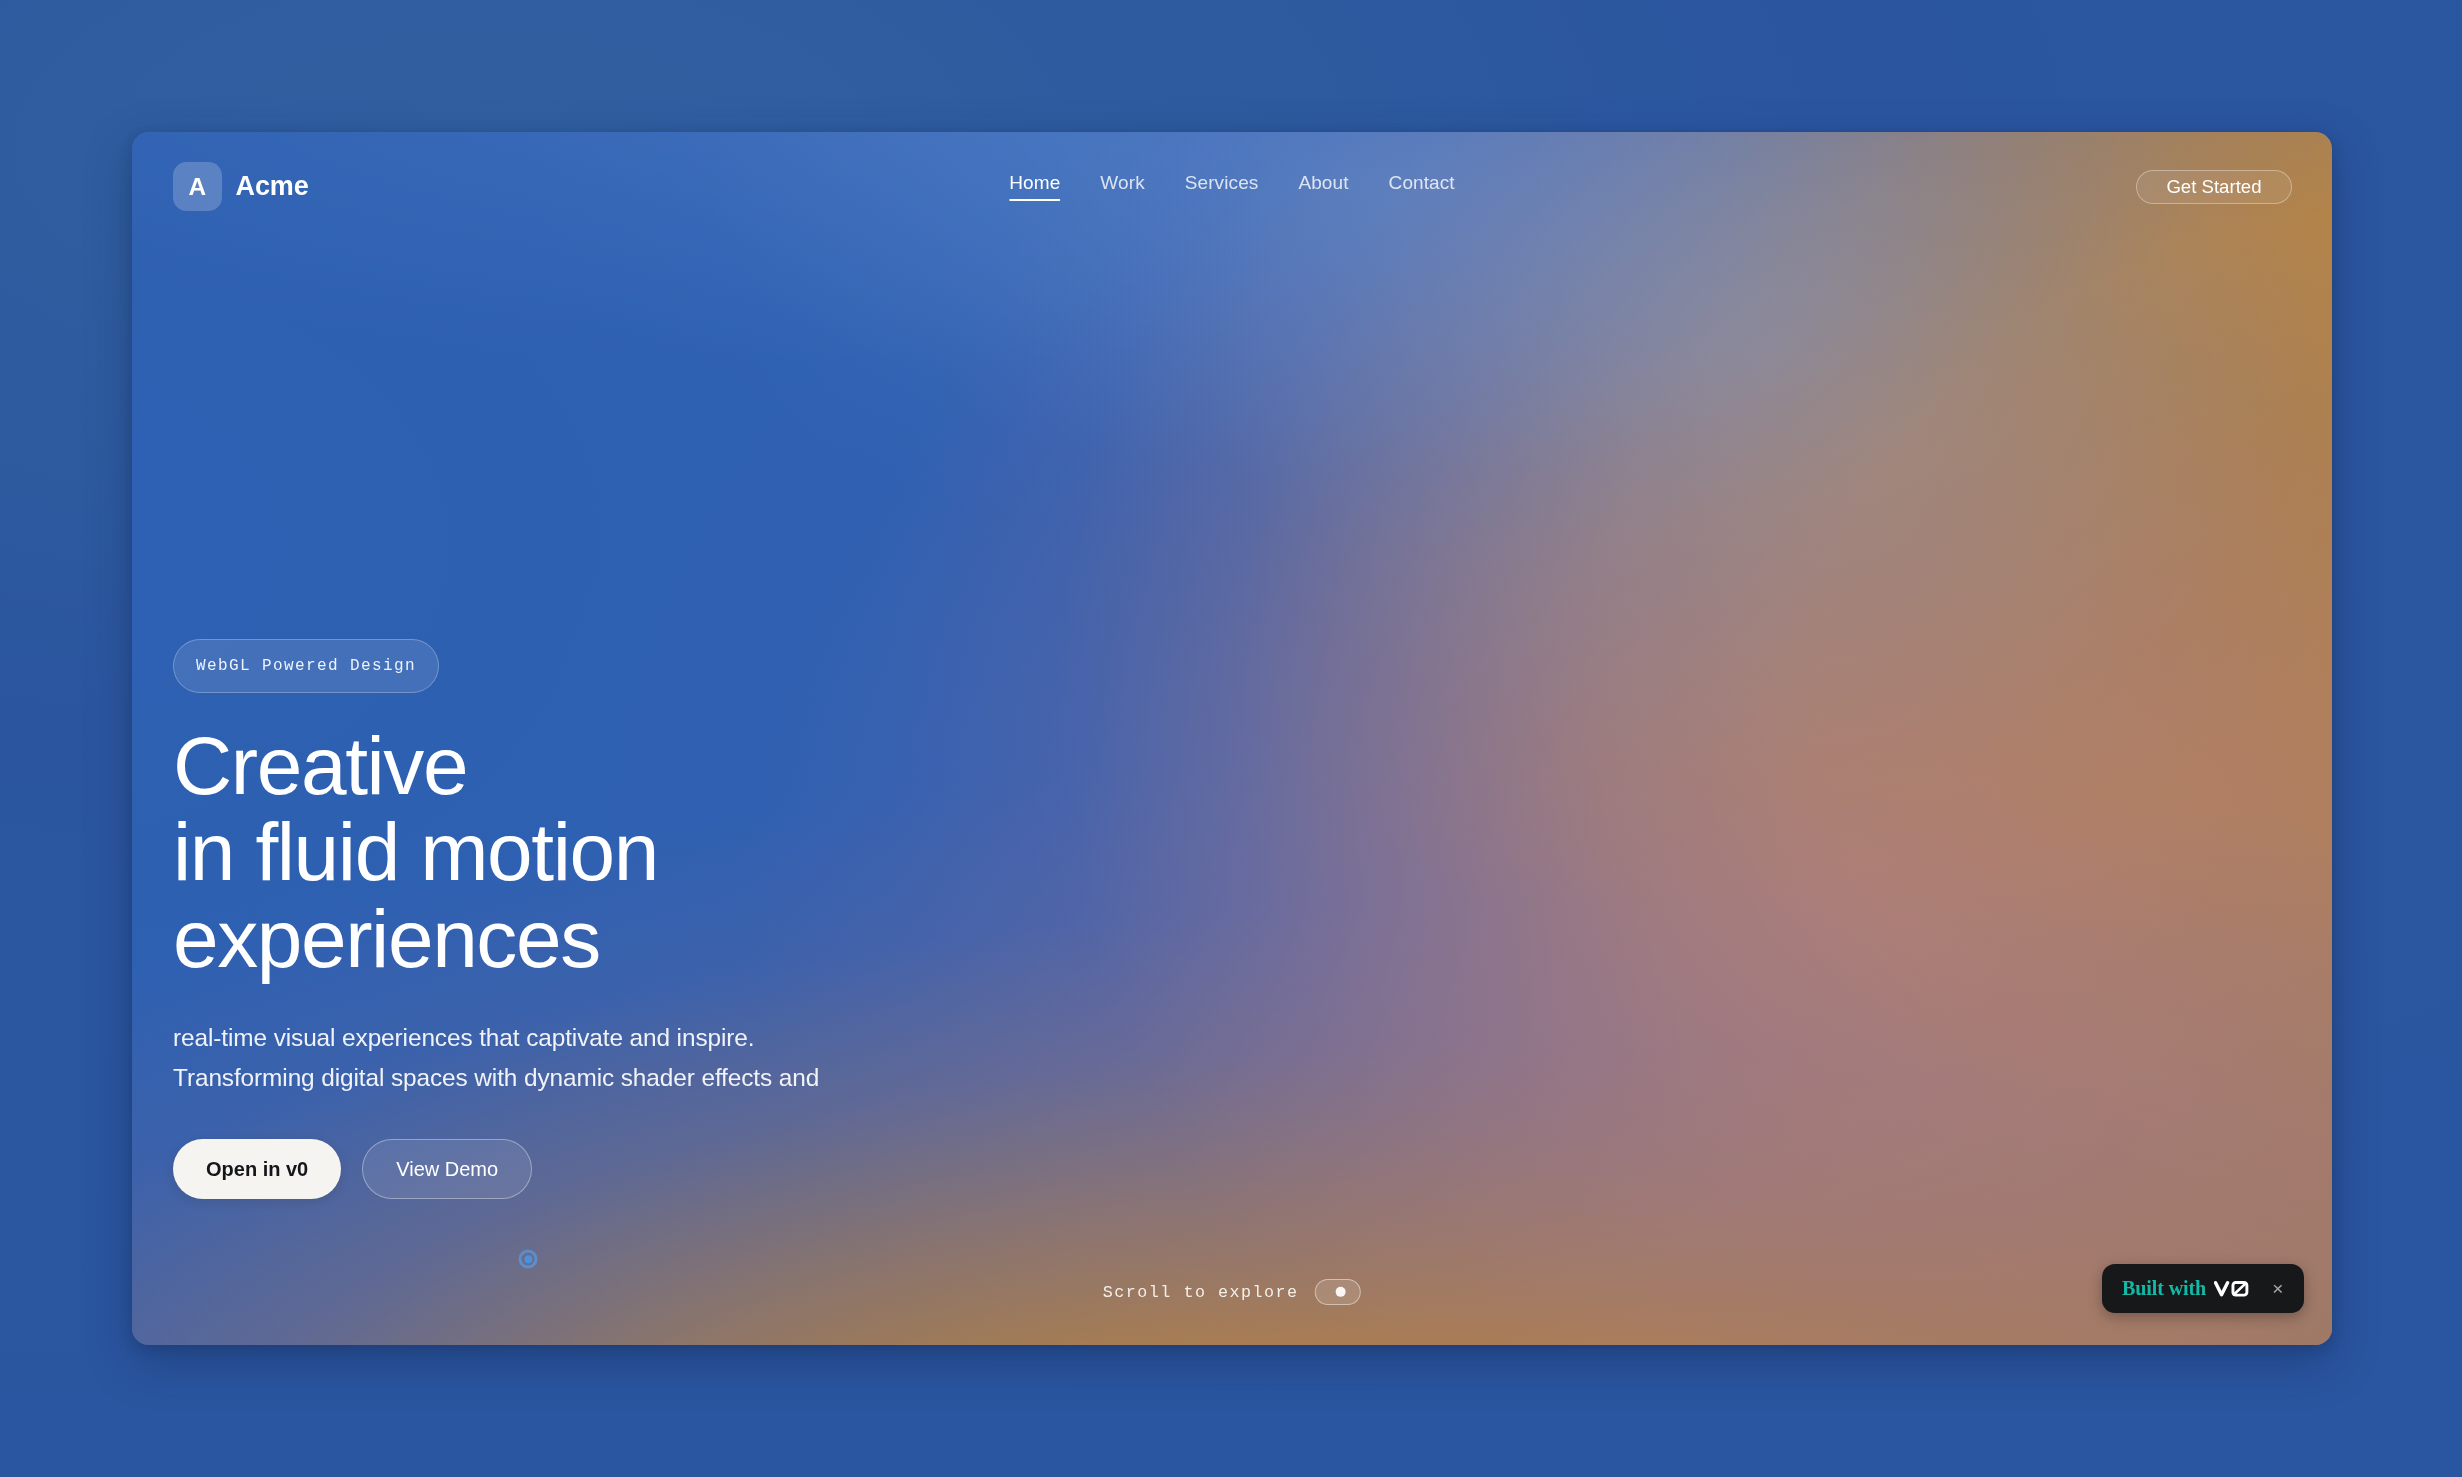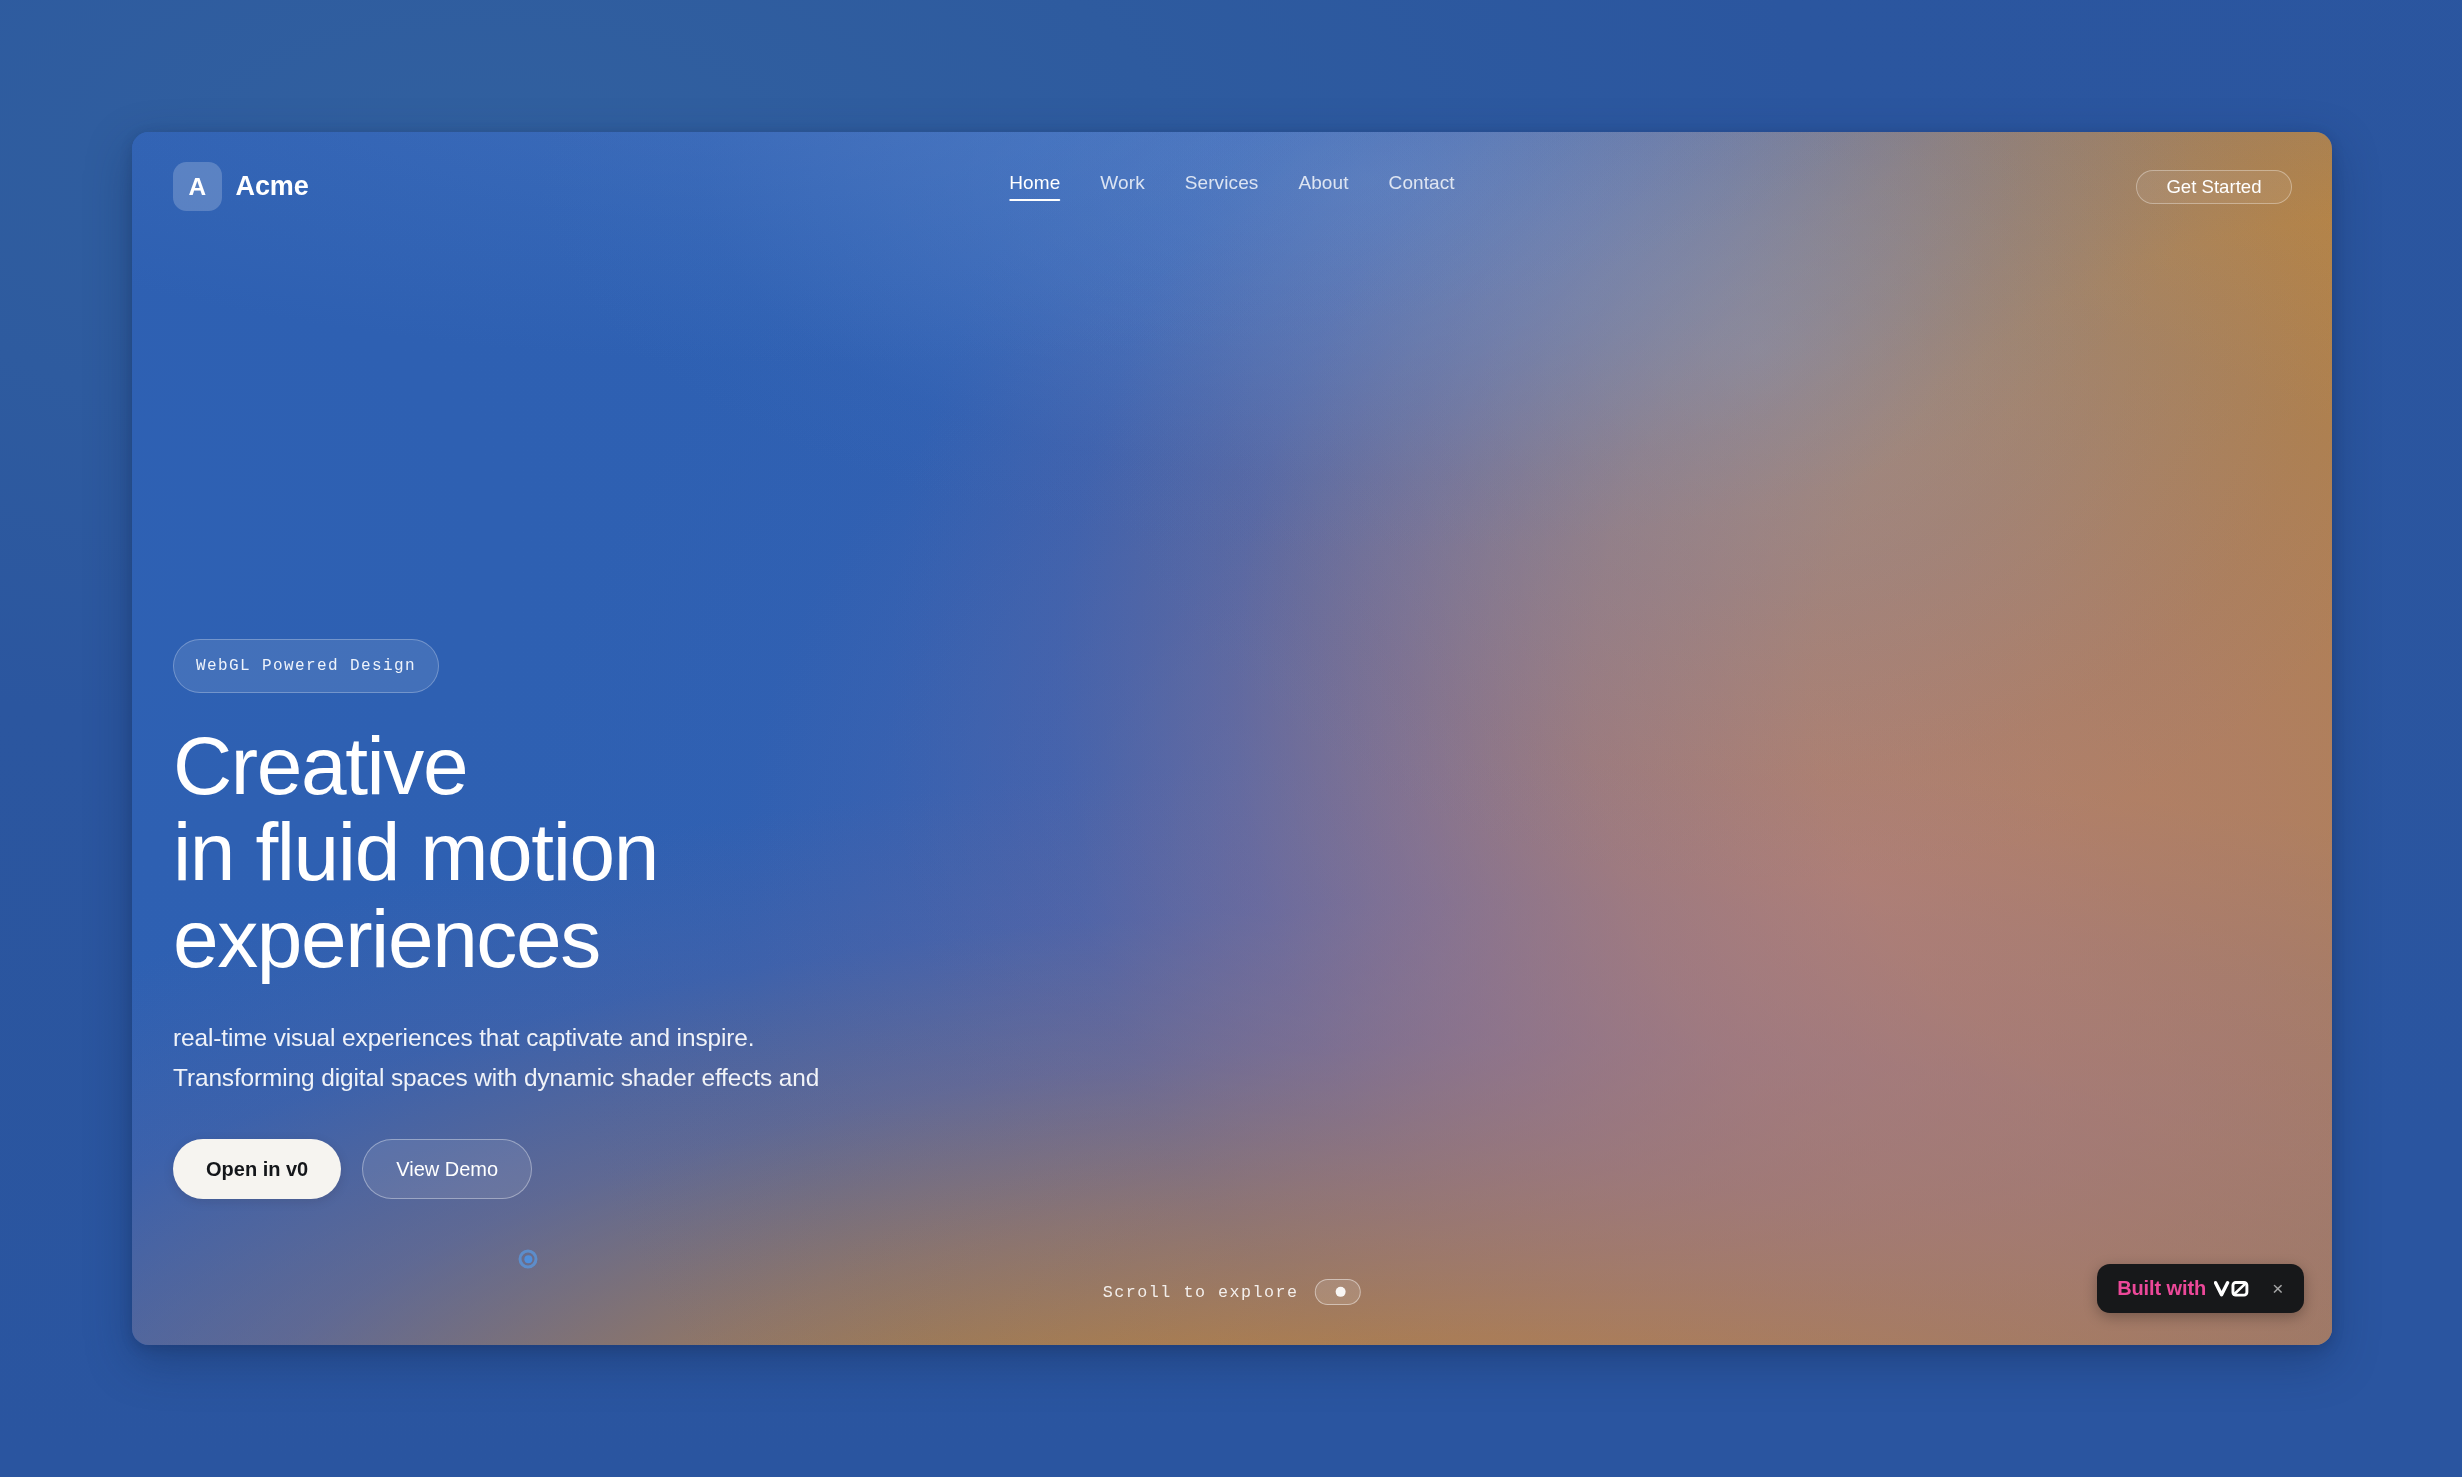--- a/index.html
+++ b/index.html
@@ -311,28 +311,29 @@
     padding: 0 16.7px 0 20.5px;
     border-radius: 13px;
     background: #17181a;
     display: flex;
     align-items: center;
     gap: 18px;
     z-index: 6;
     box-shadow: 0 3.9px 14px rgba(0,0,0,.28);
   }
   #built-with-text {
-    color: #ec4899;
+    color: #14b8a6;
     font-size: 20px;
     font-weight: 700;
     letter-spacing: -0.1px;
     display: flex;
     align-items: center;
     gap: 8.3px;
     white-space: nowrap;
+    font-family: Liberation Serif, serif;
   }
   #v0-logo-icon { display: block; }
   #built-with-close {
     color: rgba(255,255,255,.62);
     font-size: 19px;
     line-height: 1;
     cursor: pointer;
     padding: 3.9px;
   }
 

